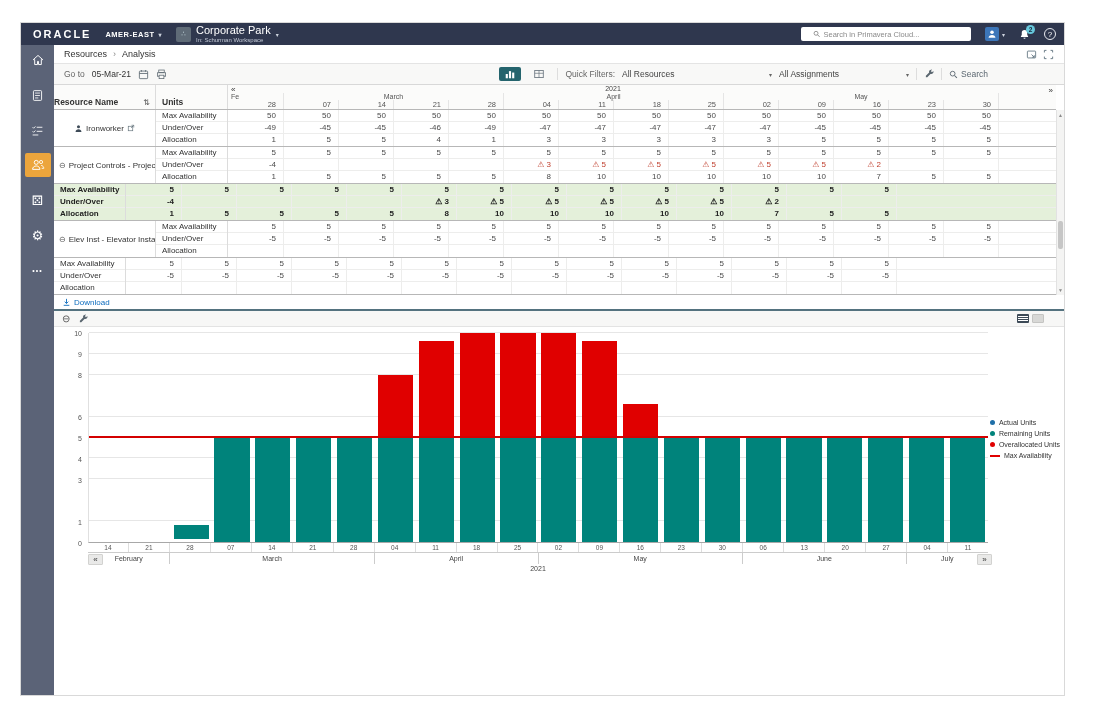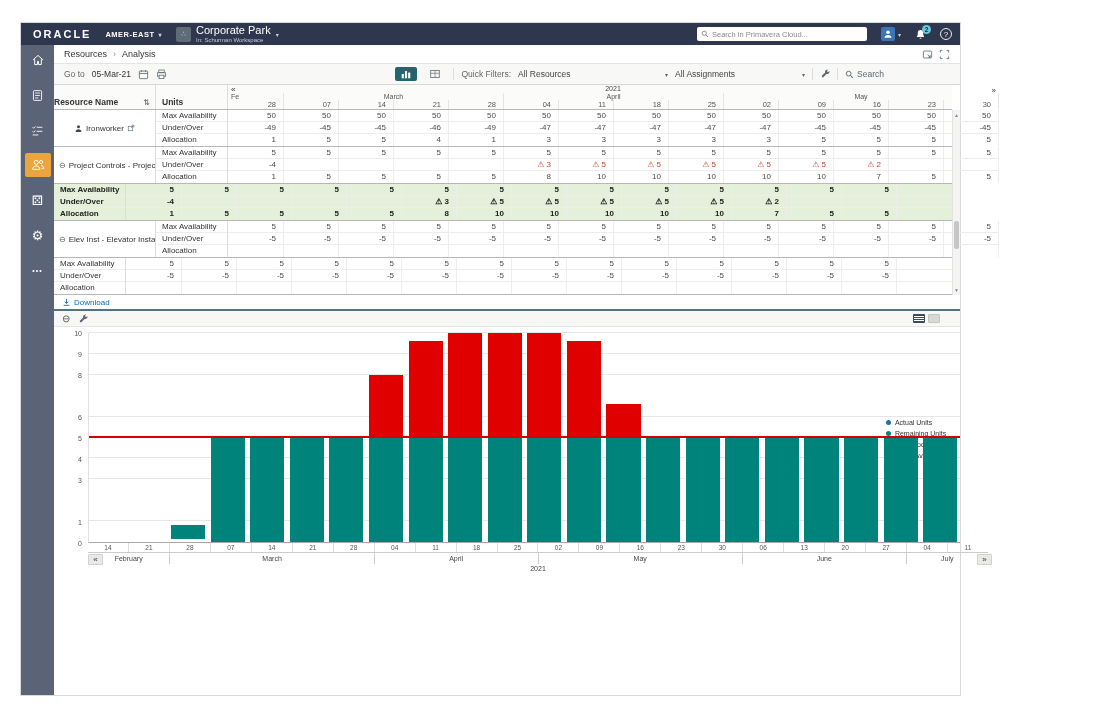--- a/index.html
+++ b/index.html
@@ -1,30 +1,30 @@
 <!DOCTYPE html>
 <html style="--navbar: #2F374E; --sidebar: #5B6377; --sidebar-active: #ECA53C; --accent-teal: #24646D; --selected-row: #E4F0DA; --warn: #C0402F; --link: #0B6BBD; --badge: #67C8DC;"><head>
 <meta charset="utf-8">
 <style>
 *{margin:0;padding:0;box-sizing:border-box}
 html,body{background:#fff}
 body{width:1101px;height:718px;position:relative;font-family:"Liberation Sans",sans-serif;overflow:hidden}
-.app{position:absolute;left:20px;top:22px;width:941px;height:674px;border:1px solid #d9d9d9;background:#fff;display:flex;flex-direction:column}
+.app{position:absolute;left:20px;top:22px;width:1045px;height:674px;border:1px solid #d9d9d9;background:#fff;display:flex;flex-direction:column}
 
 .navbar{flex:0 0 22px;background:var(--navbar);display:flex;align-items:center;color:#fff;padding:0 8px;gap:14px}
 .brand{font-size:11px;font-weight:bold;letter-spacing:2px;padding-left:4px}
 .org{display:flex;align-items:center;gap:4px;font-size:7.5px;font-weight:bold;letter-spacing:.5px;cursor:pointer}
 .ws{display:flex;align-items:center;gap:5px;cursor:pointer}
 .ws-tile{width:15px;height:15px;border-radius:2px;background:#5f6b77;display:flex;align-items:center;justify-content:center;font-size:7px;color:#cfe3e8}
 .ws-text{display:flex;flex-direction:column;line-height:1.15}
 .ws-title{font-size:11px;font-weight:normal}
 .ws-sub{font-size:6px;color:#c3c9d6}
 .caret{font-size:6px;color:#cdd3de}
 .nav-spacer{flex:1}
-.nav-search{background:#fff;border-radius:2px;height:14px;width:170px;display:flex;align-items:center;gap:3px;padding:0 4px}
+.nav-search{background:#fff;border-radius:2px;height:14px;width:170px;display:flex;align-items:center;gap:3px;padding:0 12px}
 .nav-search input{border:none;outline:none;font-size:7.5px;width:145px;color:#333;font-family:"Liberation Sans",sans-serif}
 .nav-search input::placeholder{color:#8a8a8a}
 .avatar-wrap{display:flex;align-items:center;gap:3px;cursor:pointer}
 .avatar{width:14px;height:14px;border-radius:2px;background:#3c76b9;display:flex;align-items:center;justify-content:center}
 .bell-wrap{position:relative;cursor:pointer;display:flex;align-items:center}
 .badge{position:absolute;top:-4px;right:-5px;background:var(--badge);color:#16293e;font-size:6.5px;font-weight:bold;width:9px;height:9px;border-radius:50%;display:flex;align-items:center;justify-content:center}
 .help{width:12px;height:12px;border:1px solid #e8eaef;border-radius:50%;font-size:8px;display:flex;align-items:center;justify-content:center;cursor:pointer}
 
 .app-body{flex:1;display:flex;min-height:0}
 .sidebar{flex:0 0 33px;background:var(--sidebar);display:flex;flex-direction:column;align-items:center;padding-top:3px;gap:11px}

